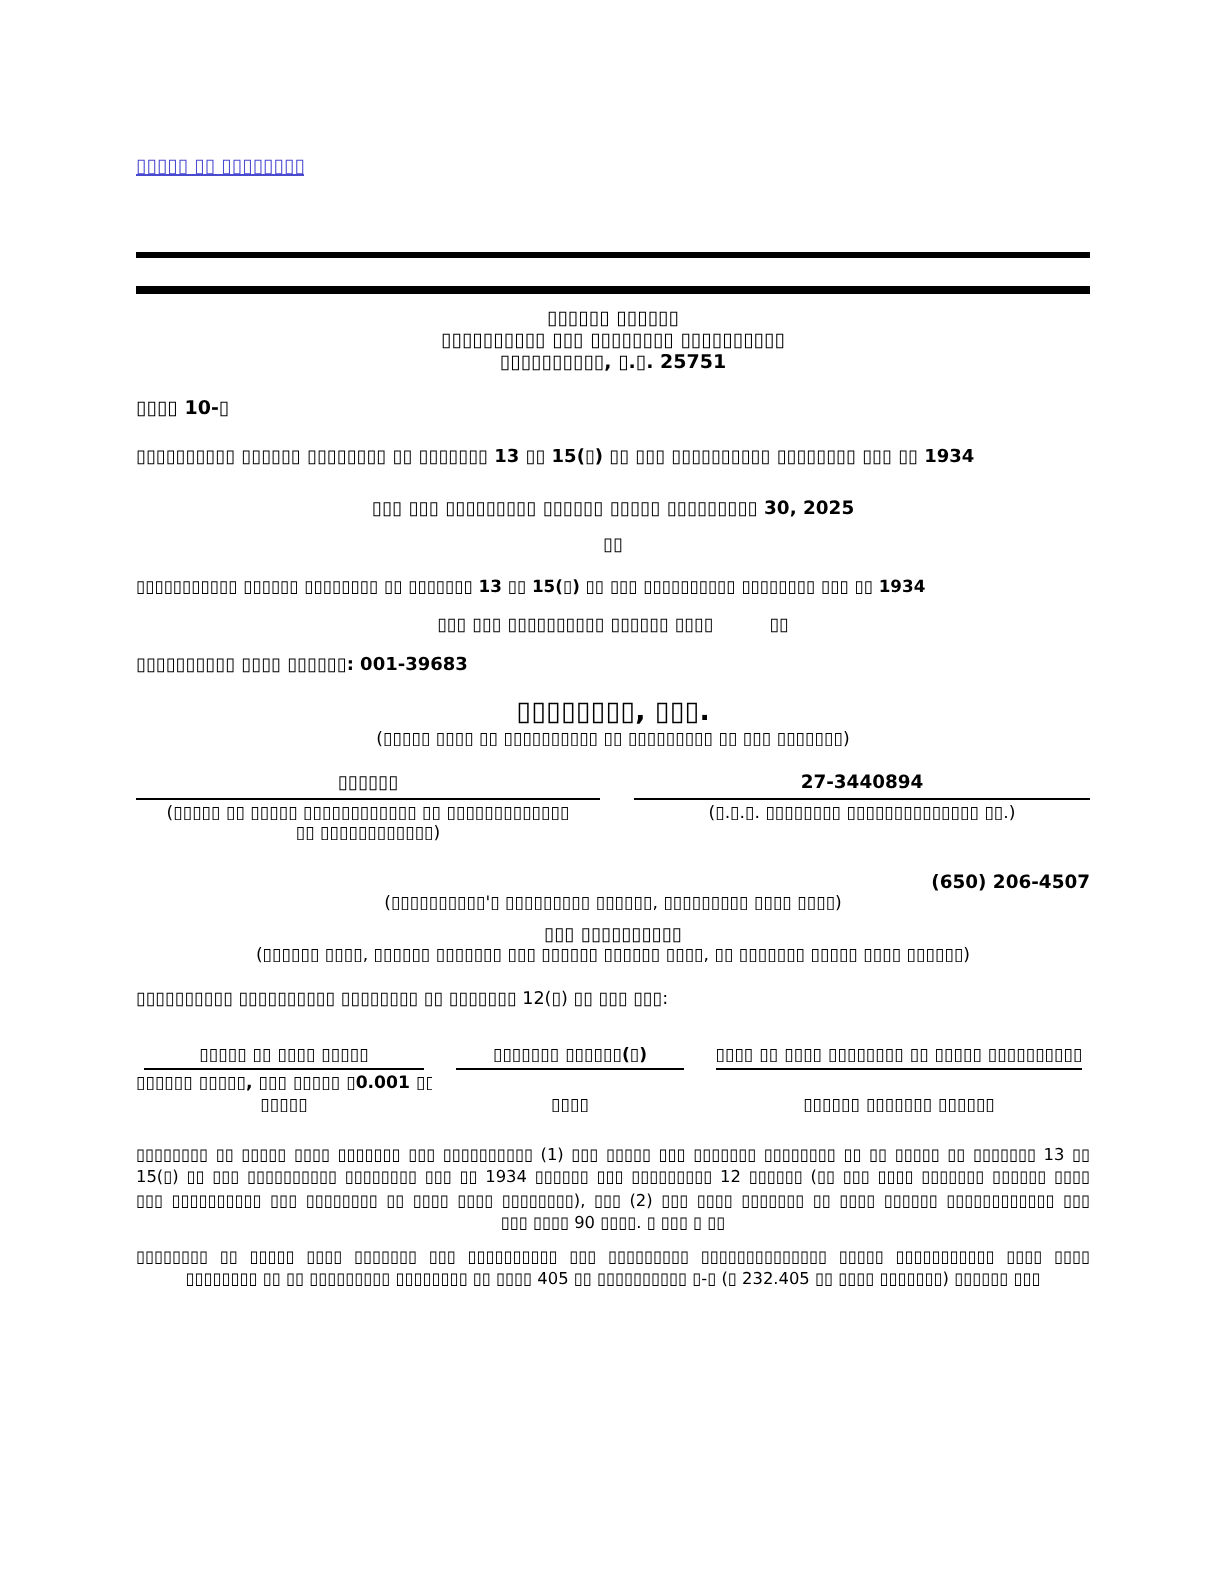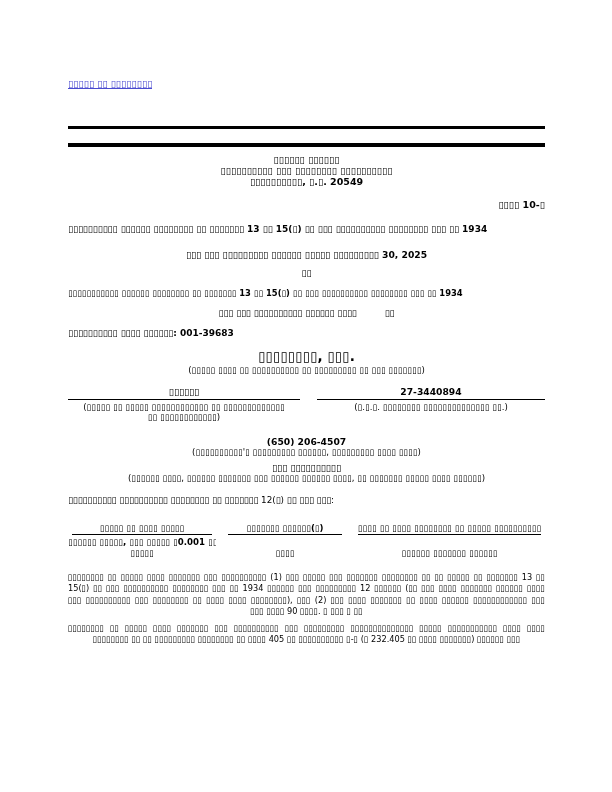--- a/index.html
+++ b/index.html
@@ -8,39 +8,39 @@
     font-family:"DejaVu Sans","Liberation Sans",sans-serif;color:#000;
   }
   .content{margin:0 67px 0 68px;width:477px;}
   .one{white-space:nowrap;overflow:hidden;}
   .toc{display:inline-block;margin-top:78px;font-size:9.5px;line-height:11px;color:#4a4ad0;text-decoration:underline;}
   .rule{background:#000;}
   .rule-a{margin-top:33px;height:3px;}
   .rule-b{margin-top:14px;height:4px;}
   .hdr{font-size:9.5px;line-height:11px;font-weight:bold;text-align:center;}
   .hdr1{margin-top:7px;}
-  .form-title{margin-top:12px;font-size:9.5px;line-height:11px;font-weight:bold;text-align:right;}
+  .form-title{margin-top:12px;font-size:9.5px;line-height:11px;font-weight:bold;text-align:left;}
   .qline{margin-top:14px;font-size:9px;line-height:11px;font-weight:bold;}
   .periodline{margin-top:14px;font-size:9.2px;line-height:11px;font-weight:bold;text-align:center;}
   .orline{margin-top:8px;font-size:9px;line-height:11px;font-weight:bold;text-align:center;}
   .tline{margin-top:9px;font-size:8.4px;line-height:11px;font-weight:bold;}
   .tperiod{margin-top:9px;font-size:8.8px;line-height:11px;font-weight:bold;text-align:center;}
   .tp-gap{display:inline-block;width:28px;}
   .commission{margin-top:9px;font-size:9px;line-height:11px;font-weight:bold;text-align:left;}
   .company{margin-top:9px;font-size:13.5px;line-height:16px;font-weight:bold;text-align:center;}
   .caption{font-size:8.6px;line-height:10.5px;text-align:center;}
   .company-caption{margin-top:1px;}
   .cols{display:flex;margin-top:10px;}
   .cols2{margin-top:27px;}
   .col-l{width:232px;margin-right:17px;}
   .col-r{width:228px;}
   .fieldval{font-size:9.2px;line-height:11px;font-weight:bold;text-align:center;}
   .vwrap2{height:23px;overflow:hidden;}
   .uline{height:0;border-bottom:1.6px solid #000;margin-top:2px;margin-bottom:2px;}
-  .phone{margin-top:13px;font-size:9.2px;line-height:11px;font-weight:bold;text-align:center;}
+  .phone{margin-top:13px;font-size:9.2px;line-height:11px;font-weight:bold;text-align:right;}
   .notapp{margin-top:5px;font-size:9.2px;line-height:11px;font-weight:bold;text-align:center;}
   .sec12{margin-top:11px;font-size:8.8px;line-height:11px;}
   .table{margin-top:17px;}
   .trow{display:flex;}
   .tvals{align-items:flex-end;margin-top:2px;}
   .tc1{width:148px;margin-right:8px;}
   .tc2{width:122px;margin-right:8px;}
   .tc3{width:191px;}
   .th{font-size:8.6px;line-height:10.5px;font-weight:bold;text-align:center;}
   .thl{height:0;border-bottom:1.6px solid #000;margin:1px 4px 0 4px;}
@@ -56,21 +56,21 @@
 <div class="page">
   <div class="content">
 
     <a class="toc one" href="#">▯▯▯▯▯ ▯▯ ▯▯▯▯▯▯▯▯</a>
 
     <div class="rule rule-a"></div>
     <div class="rule rule-b"></div>
 
     <div class="hdr hdr1 one">▯▯▯▯▯▯ ▯▯▯▯▯▯</div>
     <div class="hdr one">▯▯▯▯▯▯▯▯▯▯ ▯▯▯ ▯▯▯▯▯▯▯▯ ▯▯▯▯▯▯▯▯▯▯</div>
-    <div class="hdr one">▯▯▯▯▯▯▯▯▯▯, ▯.▯. 20549</div>
+    <div class="hdr one">▯▯▯▯▯▯▯▯▯▯, ▯.▯. 25751</div>
 
     <div class="form-title one">▯▯▯▯ 10-▯</div>
 
     <div class="qline one">▯▯▯▯▯▯▯▯▯▯ ▯▯▯▯▯▯ ▯▯▯▯▯▯▯▯ ▯▯ ▯▯▯▯▯▯▯ 13 ▯▯ 15(▯) ▯▯ ▯▯▯ ▯▯▯▯▯▯▯▯▯▯ ▯▯▯▯▯▯▯▯ ▯▯▯ ▯▯ 1934</div>
 
     <div class="periodline one">▯▯▯ ▯▯▯ ▯▯▯▯▯▯▯▯▯ ▯▯▯▯▯▯ ▯▯▯▯▯ ▯▯▯▯▯▯▯▯▯ 30, 2025</div>
 
     <div class="orline one">▯▯</div>
 
     <div class="tline one">▯▯▯▯▯▯▯▯▯▯▯ ▯▯▯▯▯▯ ▯▯▯▯▯▯▯▯ ▯▯ ▯▯▯▯▯▯▯ 13 ▯▯ 15(▯) ▯▯ ▯▯▯ ▯▯▯▯▯▯▯▯▯▯ ▯▯▯▯▯▯▯▯ ▯▯▯ ▯▯ 1934</div>

